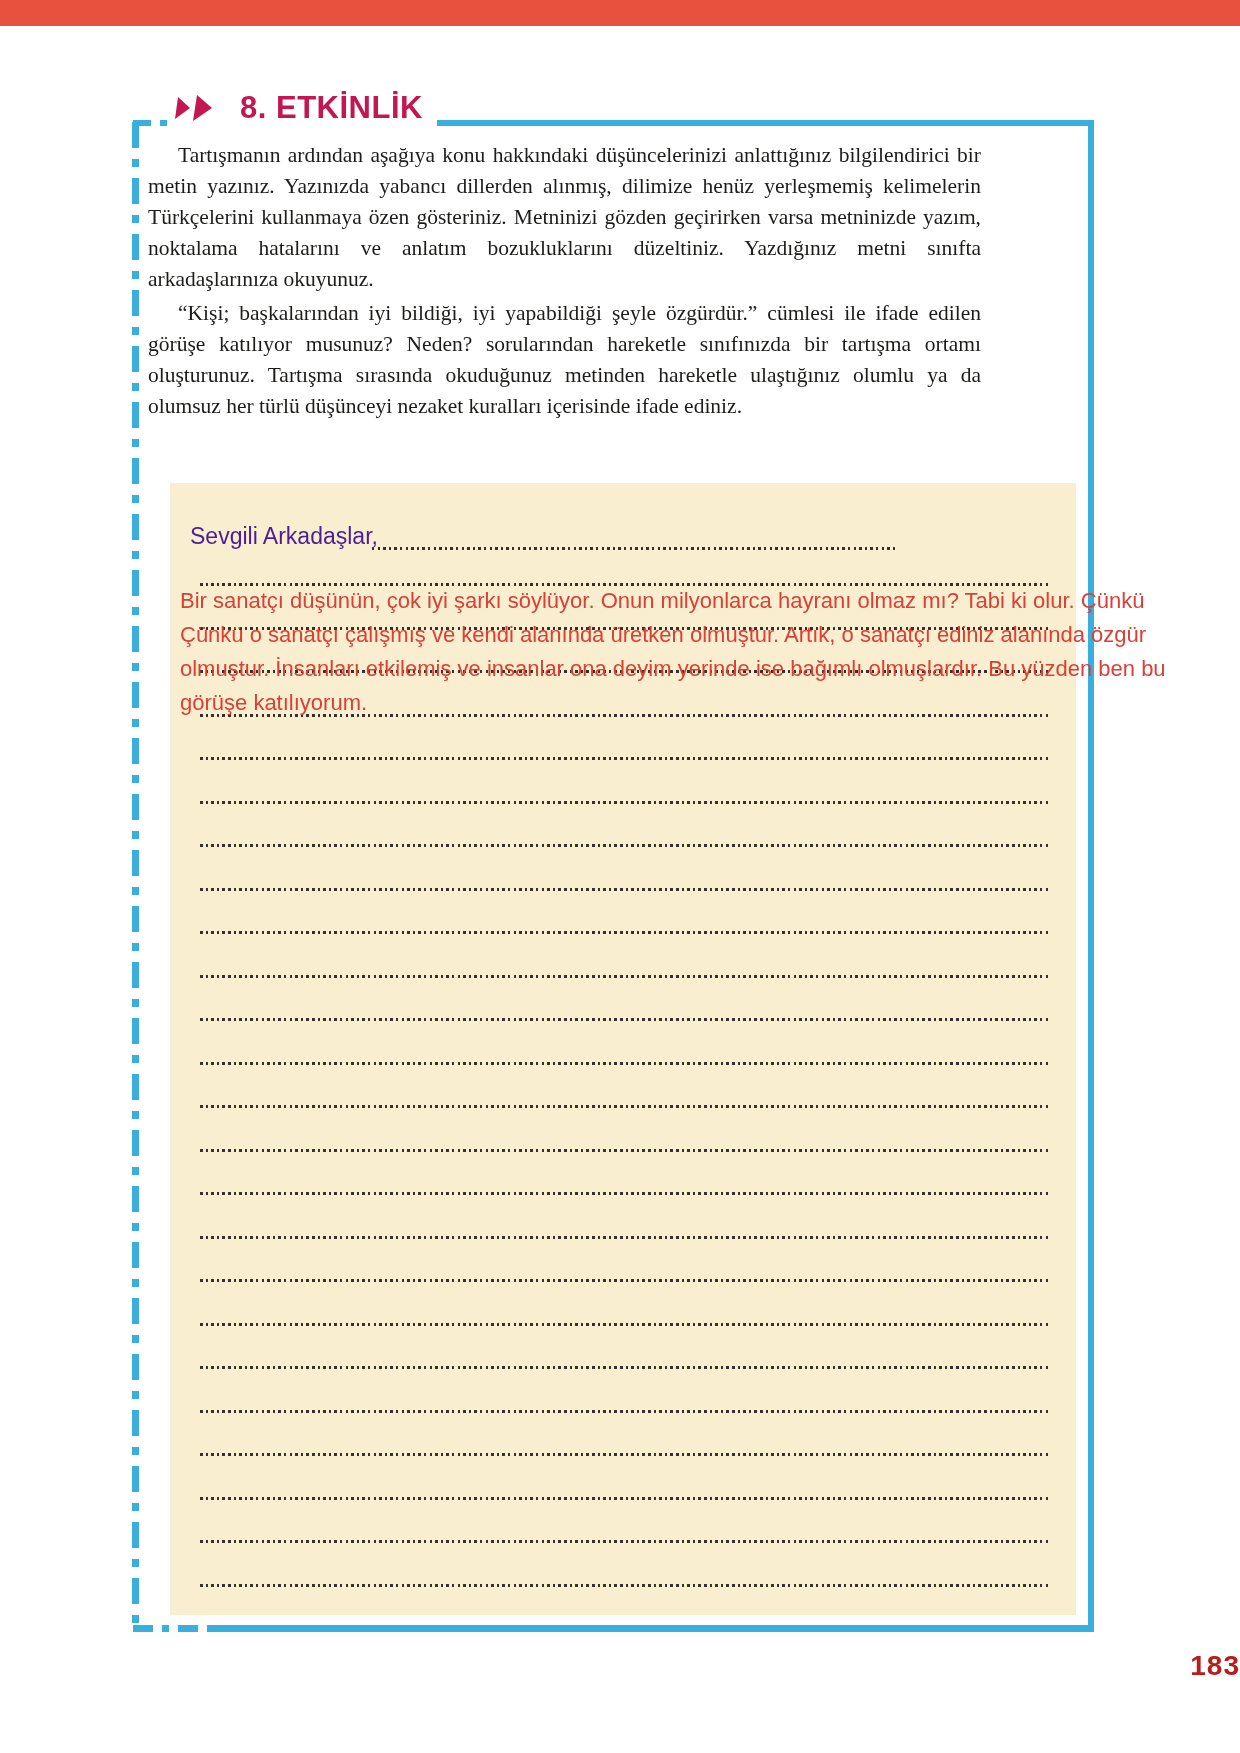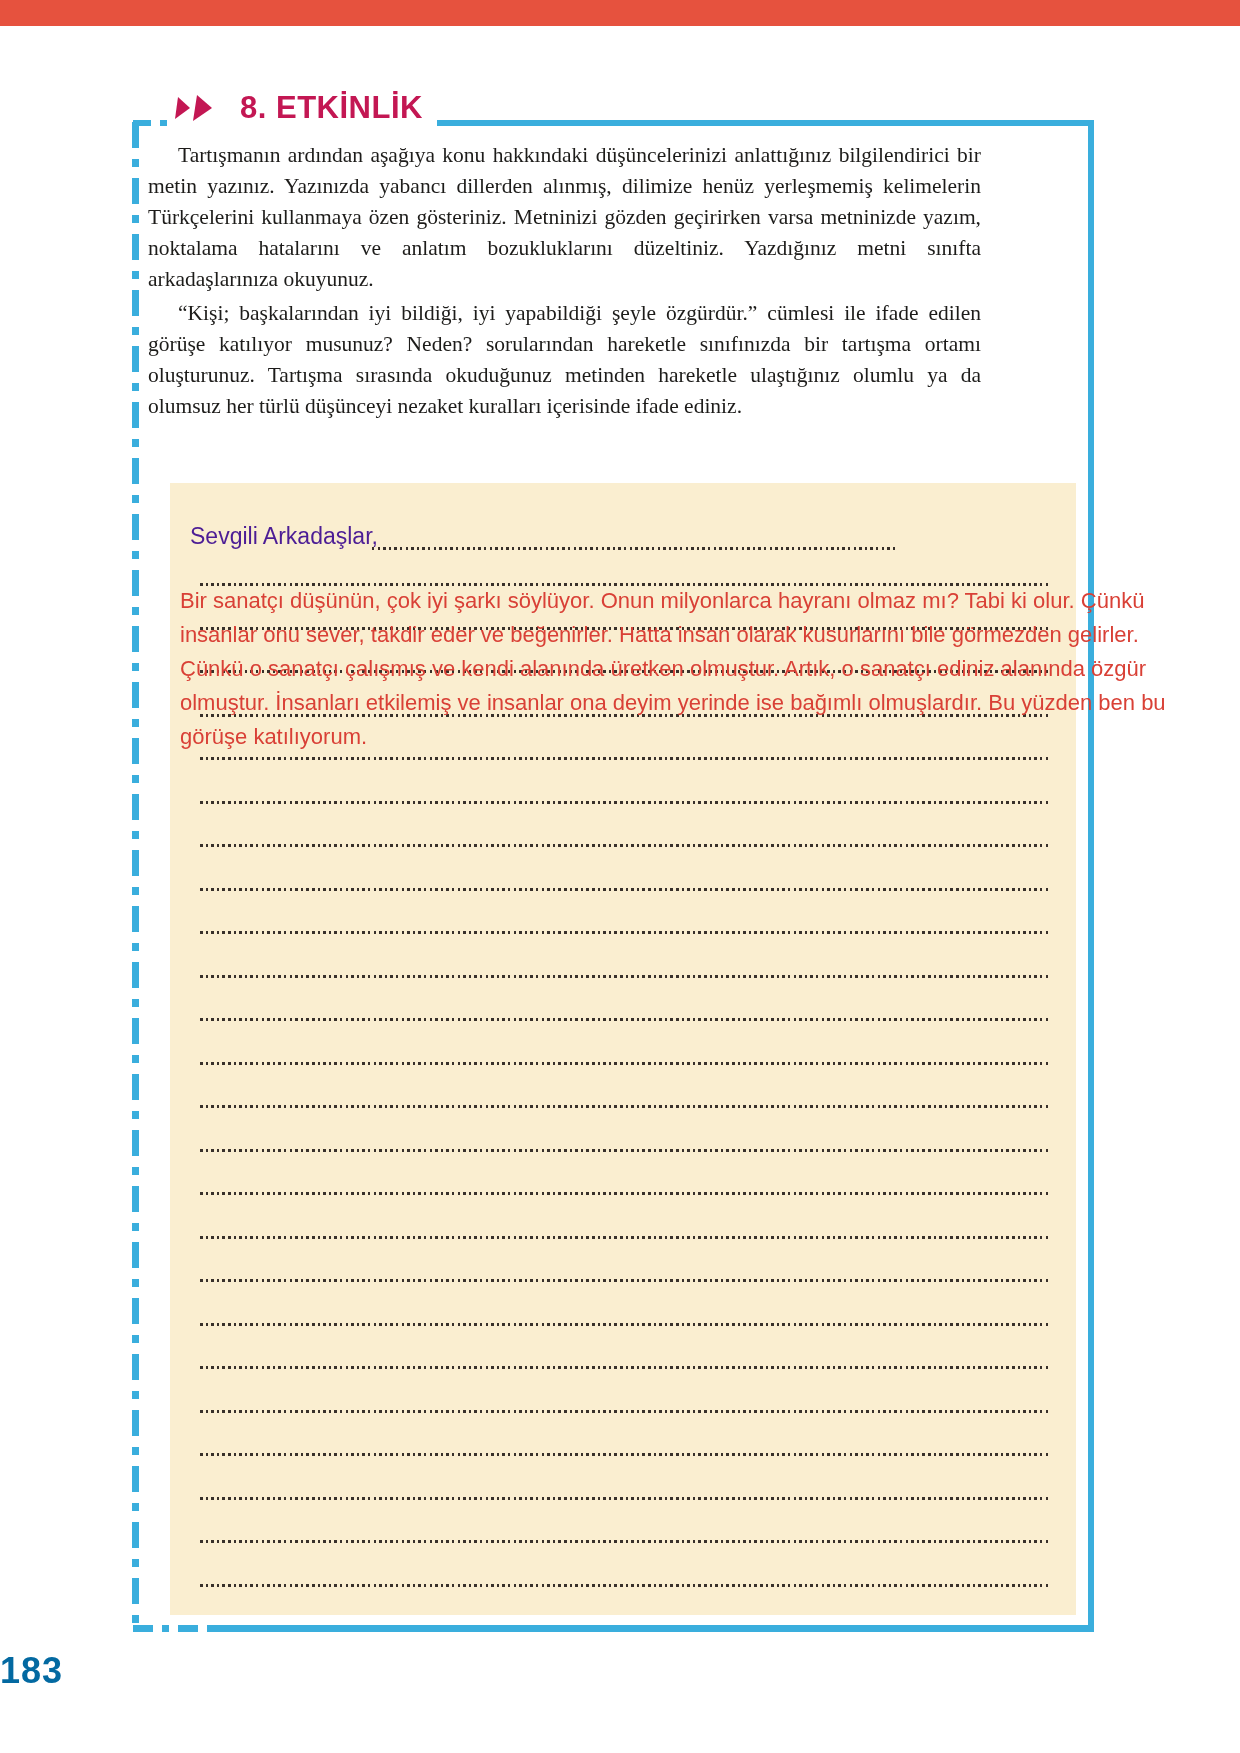--- a/index.html
+++ b/index.html
@@ -107,22 +107,22 @@
     position: absolute; left: 180px; top: 584px;
     font-size: 22px; line-height: 34px;
     color: #d94036;
     z-index: 5;
   }
   .answer-line { white-space: nowrap; }
 
   
   .page-number {
     position: absolute; left: 0; right: 0; top: 1650px;
-    text-align: left;
-    font-size: 36px; font-weight: bold; color: #0369a1;
+    text-align: right;
+    font-size: 28px; font-weight: bold; color: #b91c1c;
     font-family: "Liberation Sans", sans-serif;
     letter-spacing: 1px;
   }
 </style>
 </head>
 <body>
 
 <div class="topbar"></div>
 
 <div class="frame-left"></div>
@@ -174,19 +174,18 @@
       <div class="ruled-line" style="top: 926.5px;"></div>
       <div class="ruled-line" style="top: 970px;"></div>
       <div class="ruled-line" style="top: 1013.5px;"></div>
       <div class="ruled-line" style="top: 1057px;"></div>
       <div class="ruled-line" style="top: 1100.5px;"></div>
     </div>
 </div>
 
 <div class="answer-text">
     <div class="answer-line">Bir sanatçı düşünün, çok iyi şarkı söylüyor. Onun milyonlarca hayranı olmaz mı? Tabi ki olur. Çünkü</div>
-    <div class="answer-line">insanlar onu sever, takdir eder ve beğenirler. Hatta insan olarak kusurlarını bile görmezden gelirler.</div>
     <div class="answer-line">Çünkü o sanatçı çalışmış ve kendi alanında üretken olmuştur. Artık, o sanatçı ediniz alanında özgür</div>
     <div class="answer-line">olmuştur. İnsanları etkilemiş ve insanlar ona deyim yerinde ise bağımlı olmuşlardır. Bu yüzden ben bu</div>
     <div class="answer-line">görüşe katılıyorum.</div>
   </div>
 
 <div class="page-number">183</div>
 
 </body></html>

